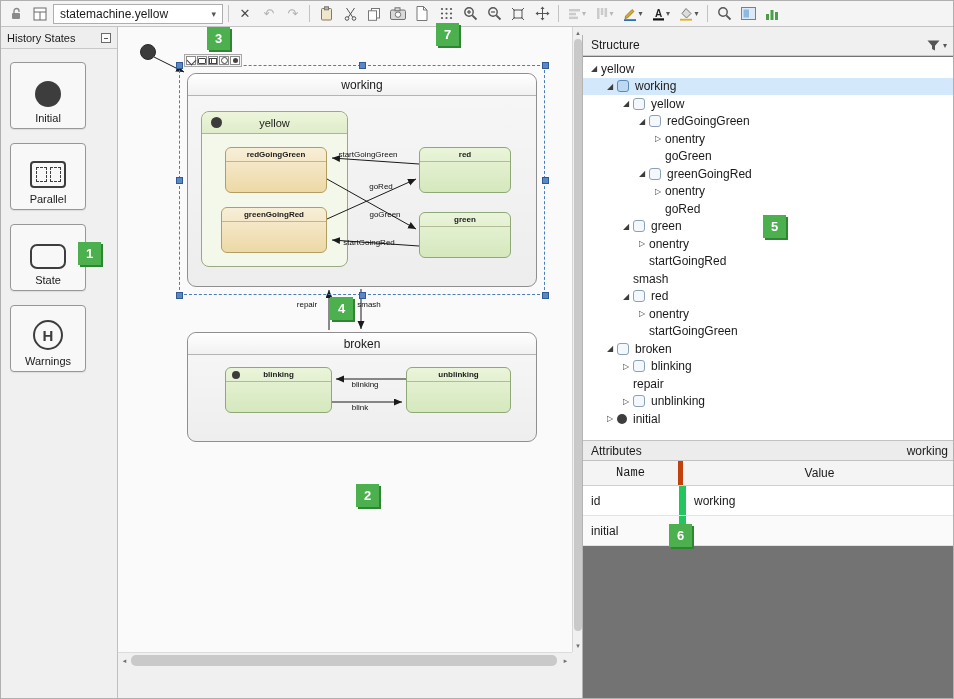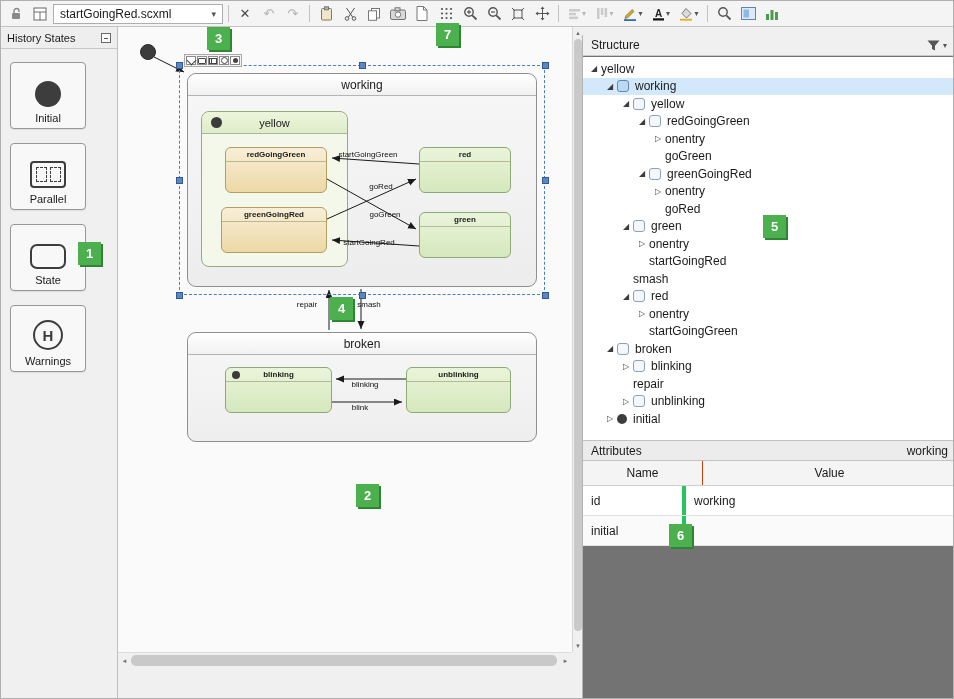--- a/index.html
+++ b/index.html
@@ -109,25 +109,25 @@
   .tree-state-icon { width:12px; height:12px; border:1px solid #8ba1b9; border-radius:3px; background:#f4f8fc; margin-right:6px; flex-shrink:0; }
   .tree-state-icon.sel { background:#bdd9f2; border-color:#5a8ab8; }
   .tree-initial-icon { width:10px; height:10px; border-radius:50%; background:#3d3d3d; margin-right:6px; flex-shrink:0; }
 
   .attr-header { position:absolute; top:405px; left:0; width:373px; height:21px; background:#ececec;
                  border-top:1px solid #c2c2c2; border-bottom:1px solid #c2c2c2; display:flex; align-items:center; padding:0 8px; font-size:12px; }
   .attr-context { margin-left:auto; }
   .attr-table { position:absolute; top:426px; left:0; width:373px; }
   .attr-thead { display:flex; height:25px; background:#f4f4f4; border-bottom:1px solid #cfcfcf; font-size:12px; }
   .attr-th { display:flex; align-items:center; justify-content:center; }
-  .attr-th.name { width:120px; border-right:1px solid #c2410c; }
+  .attr-th.name { width:100px; border-right:5px solid #c2410c;font-family:Liberation Mono, monospace; }
   .attr-th.value { flex:1; }
   .attr-row { display:flex; height:30px; border-bottom:1px solid #e3e3e3; font-size:12px; background:#fff; }
   .attr-row:nth-child(2) { background:#fafafa; }
-  .attr-cell-name { width:103px; border-right:4px solid #22c55e; display:flex; align-items:center; padding-left:8px; }
+  .attr-cell-name { width:103px; border-right:7px solid #22c55e; display:flex; align-items:center; padding-left:8px; }
   .attr-cell-value { flex:1; display:flex; align-items:center; padding-left:8px; }
 
   
   .badge { position:absolute; width:23px; height:23px; background:#4cb04f; color:#fff; font-weight:bold;
            font-size:13px; display:flex; align-items:center; justify-content:center; z-index:99;
            box-shadow:2px 2px 0 #2f8532; }
   .badge-1 { left:77px;  top:241px; }
   .badge-2 { left:355px; top:483px; }
   .badge-3 { left:206px; top:26px; }
   .badge-4 { left:329px; top:296px; }
@@ -148,21 +148,21 @@
         </svg>
     </span>
     <span class="tb-btn">
       <svg width="14" height="14" viewBox="0 0 14 14">
           <rect x="1" y="1" width="12" height="12" fill="#fff" stroke="#6a6a6a"></rect>
           <line x1="1" y1="5" x2="13" y2="5" stroke="#6a6a6a"></line>
           <line x1="7" y1="5" x2="7" y2="13" stroke="#6a6a6a"></line>
         </svg>
     </span>
     <div class="tb-combo">
-      <span>startGoingRed.scxml</span>
+      <span>statemachine.yellow</span>
       <span class="caret">▾</span>
     </div>
     <span class="tb-sep"></span>
     <span class="tb-btn">✕</span>
     <span class="tb-btn disabled">↶</span>
     <span class="tb-btn disabled">↷</span>
     <span class="tb-sep"></span>
     <span class="tb-btn">
       <svg width="13" height="15" viewBox="0 0 13 15">
           <rect x="1.5" y="2.5" width="10" height="11.5" rx="1" fill="#efe7cd" stroke="#8a7a4a"></rect>

